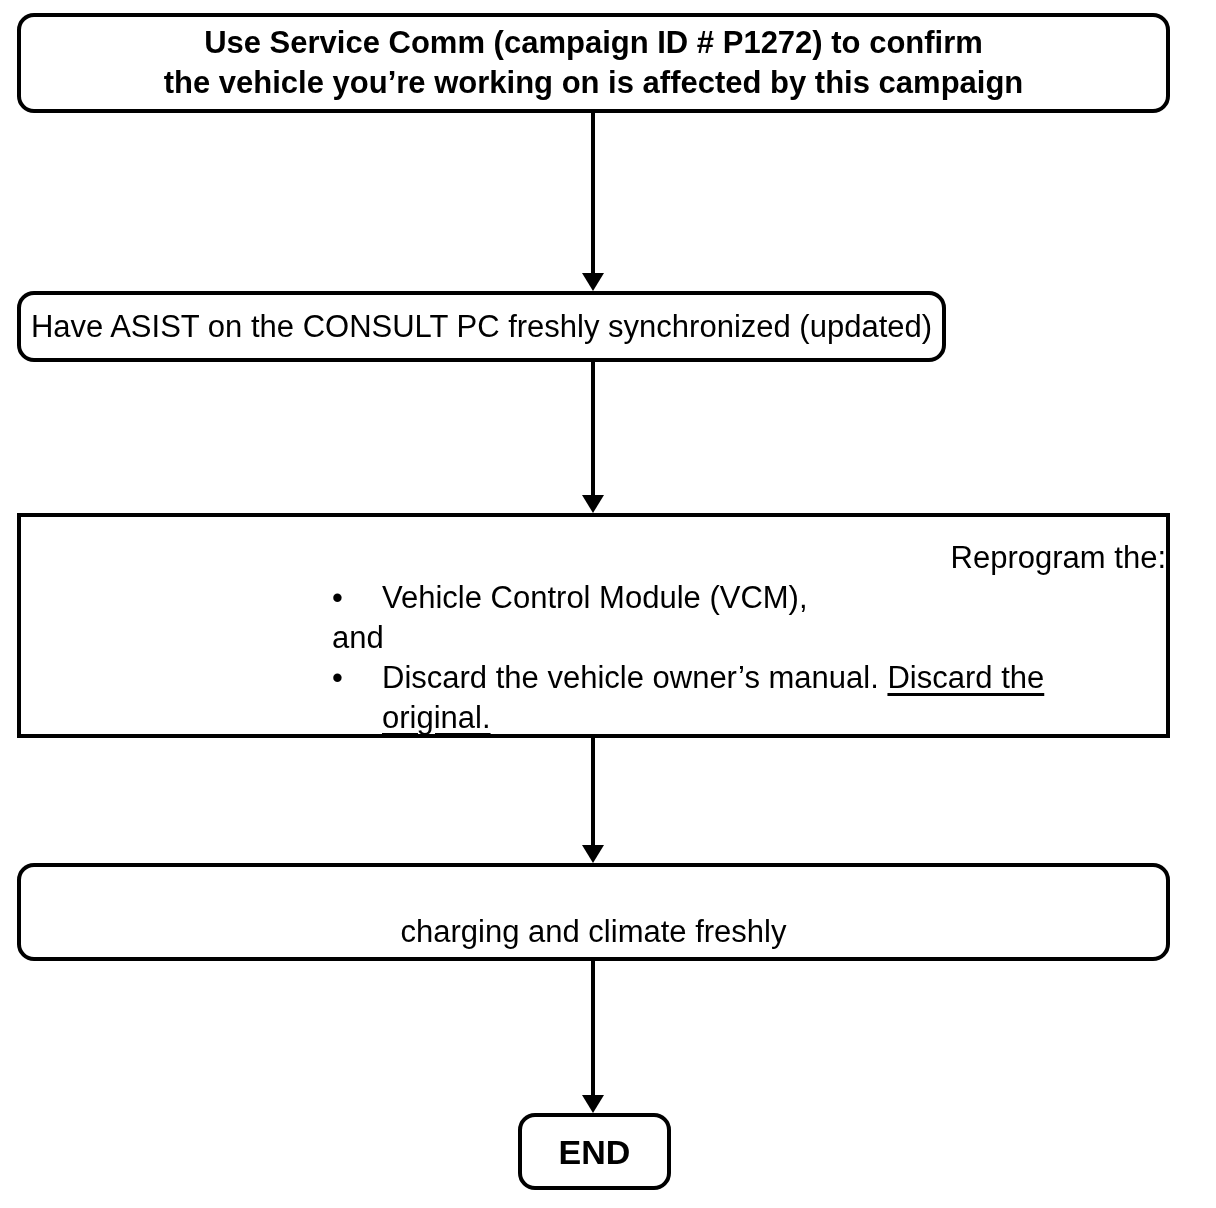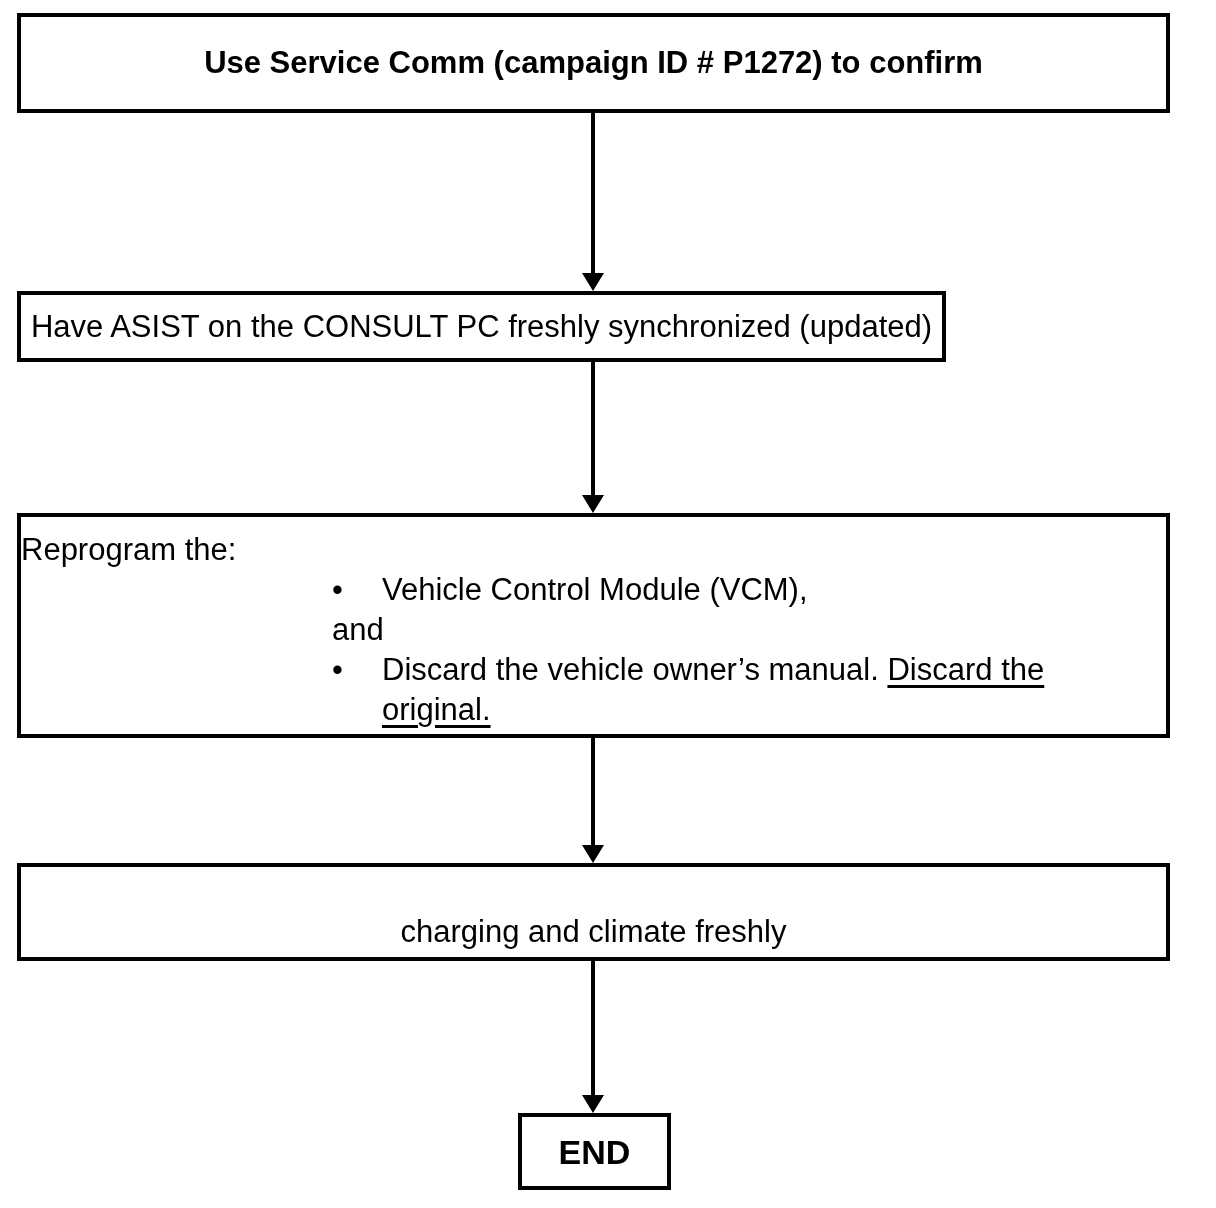--- a/index.html
+++ b/index.html
@@ -17,32 +17,33 @@
   .fbox {
     position: absolute;
     border: 4px solid #000000;
     background: #ffffff;
   }
   .centerbox {
     display: flex;
     align-items: center;
     justify-content: center;
     text-align: center;
+    border-radius: 17px;
   }
   .bold { font-weight: bold; }
   #box1 { left: 17px; top: 13px;  width: 1153px; height: 100px; }
   #box2 { left: 17px; top: 291px; width: 929px; height: 71px;  }
   #box3 { left: 17px; top: 513px; width: 1153px; height: 225px; padding-top: 13px; }
   #box4 { left: 17px; top: 863px; width: 1153px; height: 98px;  }
   #endbox {
     left: 518px; top: 1113px; width: 153px; height: 77px;
     font-size: 34px; font-weight: bold;
   }
   
-  .b3-heading { text-align: left; }
+  .b3-heading { text-align: right; margin-top: 8px; }
   .b3-list { margin-left: 311px; }
   .b3-item { display: flex; align-items: flex-start; }
   .b3-bullet { flex: 0 0 50px; }
   .b3-text { flex: 1 1 auto; }
   .u {
     text-decoration: underline;
     text-decoration-thickness: 3px;
     text-underline-offset: 5px;
   }
   
@@ -61,20 +62,21 @@
   }
 </style>
 </head>
 <body>
 
 <div class="stage">
 
   <div class="fbox centerbox bold" id="box1">
     <div>
       <span>Use Service Comm (campaign ID # P1272) to confirm</span><br>
+      <span>the vehicle you’re working on is affected by this campaign</span>
     </div>
   </div>
 
   <div class="arrow" style="top:112px;height:179px;">
     <div class="stem"></div>
     <div class="head"></div>
   </div>
 
   <div class="fbox centerbox" id="box2">
     <div>Have ASIST on the CONSULT PC freshly synchronized (updated)</div>

